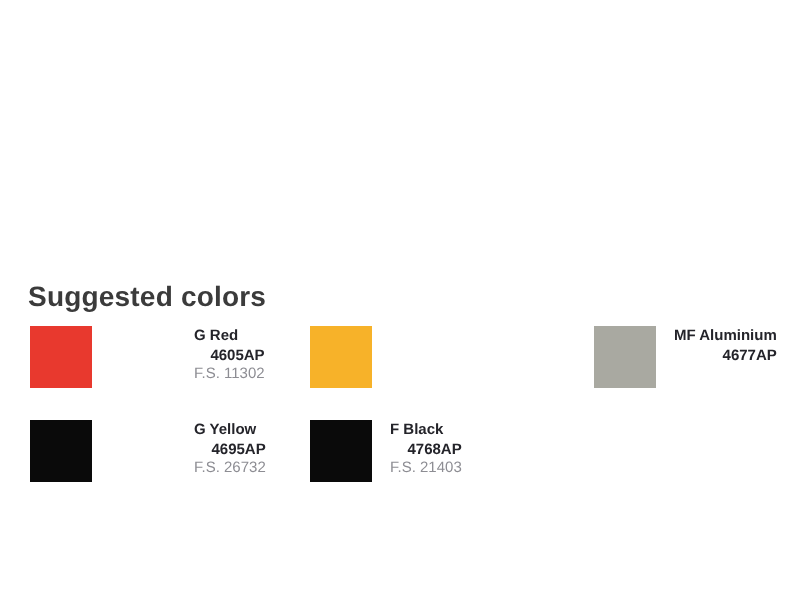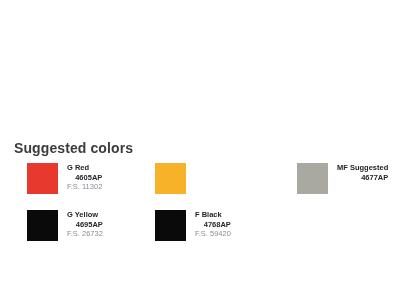--- a/index.html
+++ b/index.html
@@ -52,21 +52,21 @@
   }
 
   .color-entry {
     position: absolute;
     top: 0;
     display: flex;
     align-items: flex-start;
     height: 32px;
   }
 
-  .color-entry.col-0 { left: 12px; }
+  .color-entry.col-0 { left: 0px; gap: 42px; }
   .color-entry.col-1 { left: 140px; }
   .color-entry.col-2 { left: 282px; }
 
   .swatch-chip {
     width: 31px;
     height: 31px;
     flex: 0 0 31px;
     border: 0;
   }
 
@@ -124,21 +124,21 @@
         </div>
       </div>
 
       <div class="color-entry col-1">
         <div class="swatch-chip" style="background:#f7b229"></div>
       </div>
 
       <div class="color-entry col-2">
         <div class="swatch-chip" style="background:#a9a9a1"></div>
         <div class="swatch-label">
-          <span class="paint-name">MF Suggested</span>
+          <span class="paint-name">MF Aluminium</span>
           <span class="paint-code">4677AP</span>
         </div>
       </div>
 
     </div>
 
     <div class="swatch-row">
 
       <div class="color-entry col-0">
         <div class="swatch-chip" style="background:#0a0a0a"></div>
@@ -147,20 +147,20 @@
           <span class="paint-code">4695AP</span>
           <span class="paint-fs">F.S. 26732</span>
         </div>
       </div>
 
       <div class="color-entry col-1">
         <div class="swatch-chip" style="background:#0a0a0a"></div>
         <div class="swatch-label">
           <span class="paint-name">F Black</span>
           <span class="paint-code">4768AP</span>
-          <span class="paint-fs">F.S. 59420</span>
+          <span class="paint-fs">F.S. 21403</span>
         </div>
       </div>
 
     </div>
 
   </div>
 </div>
 
 </body></html>

